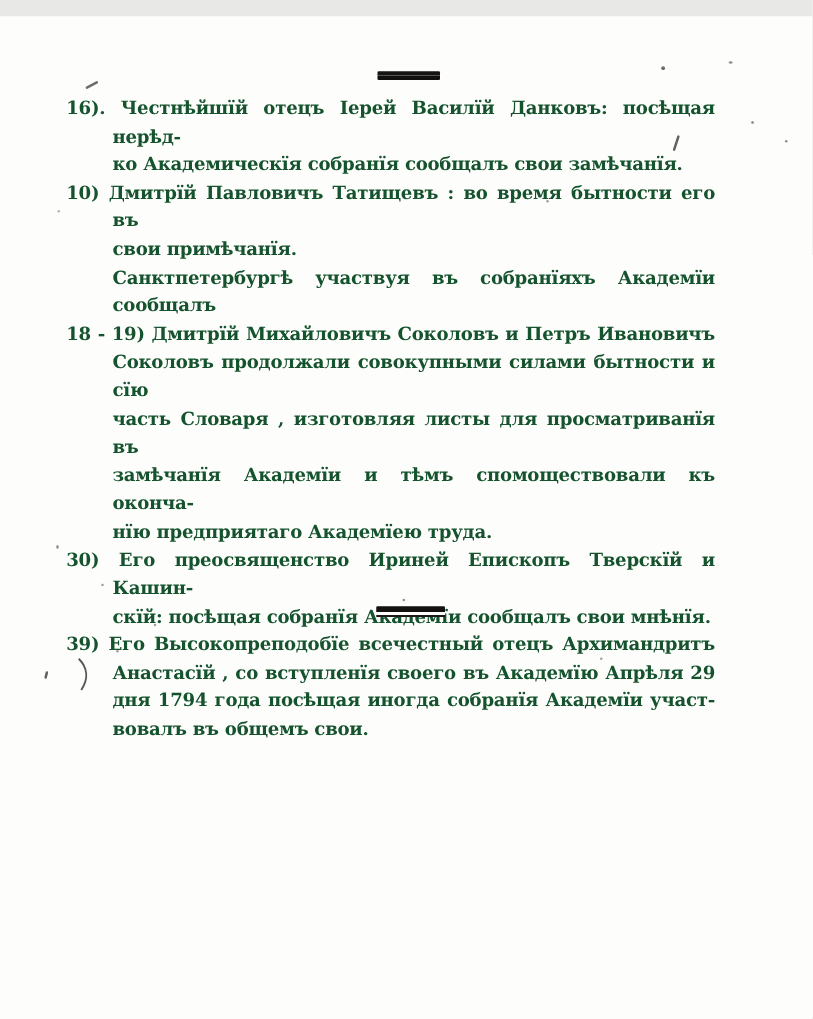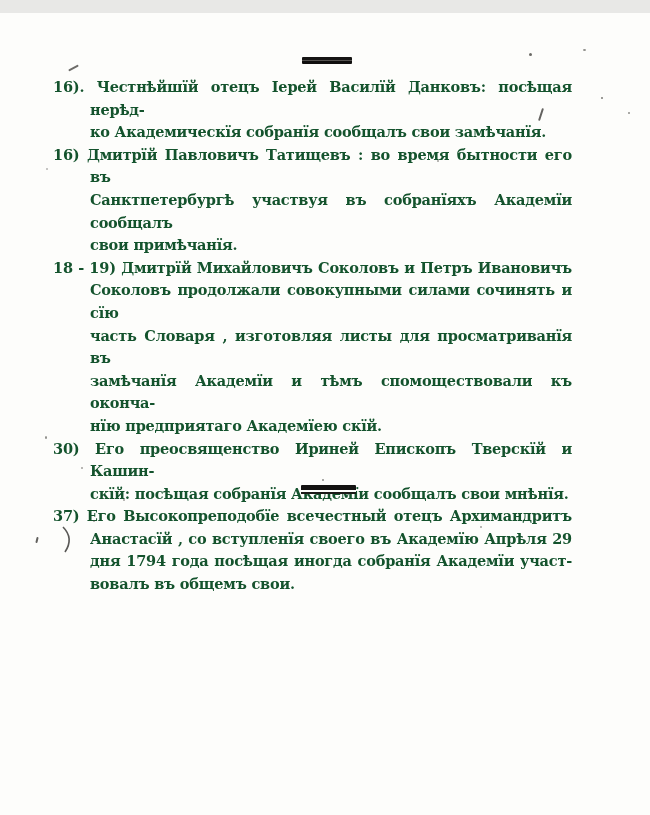--- a/index.html
+++ b/index.html
@@ -60,37 +60,37 @@
 
   <div class="rule-top"></div>
 
   <div class="content">
 
   <div class="item">
         <div class="line firstline"><span class="num">16).</span> <span>Честнѣйшїй отецъ Іерей Василїй Данковъ: посѣщая нерѣд-</span></div>
         <div class="line lastline">ко Академическїя собранїя сообщалъ свои замѣчанїя.</div>
       </div>
       <div class="item">
-        <div class="line firstline"><span class="num">16)</span> <span>Дмитрїй Павловичъ Татищевъ : во время бытности его въ</span></div>
+        <div class="line firstline"><span class="num">10)</span> <span>Дмитрїй Павловичъ Татищевъ : во время бытности его въ</span></div>
+        <div class="line lastline">свои примѣчанїя.</div>
         <div class="line">Санктпетербургѣ участвуя въ собранїяхъ Академїи сообщалъ</div>
-        <div class="line lastline">свои примѣчанїя.</div>
       </div>
       <div class="item">
         <div class="line firstline"><span class="num">18 - 19)</span> <span>Дмитрїй Михайловичъ Соколовъ и Петръ Ивановичъ</span></div>
-        <div class="line">Соколовъ продолжали совокупными силами сочинять и сїю</div>
+        <div class="line">Соколовъ продолжали совокупными силами бытности и сїю</div>
         <div class="line">часть Словаря , изготовляя листы для просматриванїя въ</div>
         <div class="line">замѣчанїя Академїи и тѣмъ спомоществовали къ оконча-</div>
-        <div class="line lastline">нїю предприятаго Академїею скїй.</div>
+        <div class="line lastline">нїю предприятаго Академїею труда.</div>
       </div>
       <div class="item">
         <div class="line firstline"><span class="num">30)</span> <span>Его преосвященство Ириней Епископъ Тверскїй и Кашин-</span></div>
         <div class="line lastline">скїй: посѣщая собранїя Академїи сообщалъ свои мнѣнїя.</div>
       </div>
       <div class="item">
-        <div class="line firstline"><span class="num">37)</span> <span>Его Высокопреподобїе всечестный отецъ Архимандритъ</span></div>
+        <div class="line firstline"><span class="num">39)</span> <span>Его Высокопреподобїе всечестный отецъ Архимандритъ</span></div>
         <div class="line">Анастасїй , со вступленїя своего въ Академїю Апрѣля 29</div>
         <div class="line">дня 1794 года посѣщая иногда собранїя Академїи участ-</div>
         <div class="line lastline">вовалъ въ общемъ свои.</div>
       </div>
     </div>
 
   <div class="rule-bottom"></div>
 
   <div class="stroke" style="left:68px; top:54px; width:11px; height:2px; transform:rotate(-28deg); opacity:.75"></div>
   <div class="speck" style="left:529px; top:40px; width:3px; height:3px; opacity:.8"></div>

